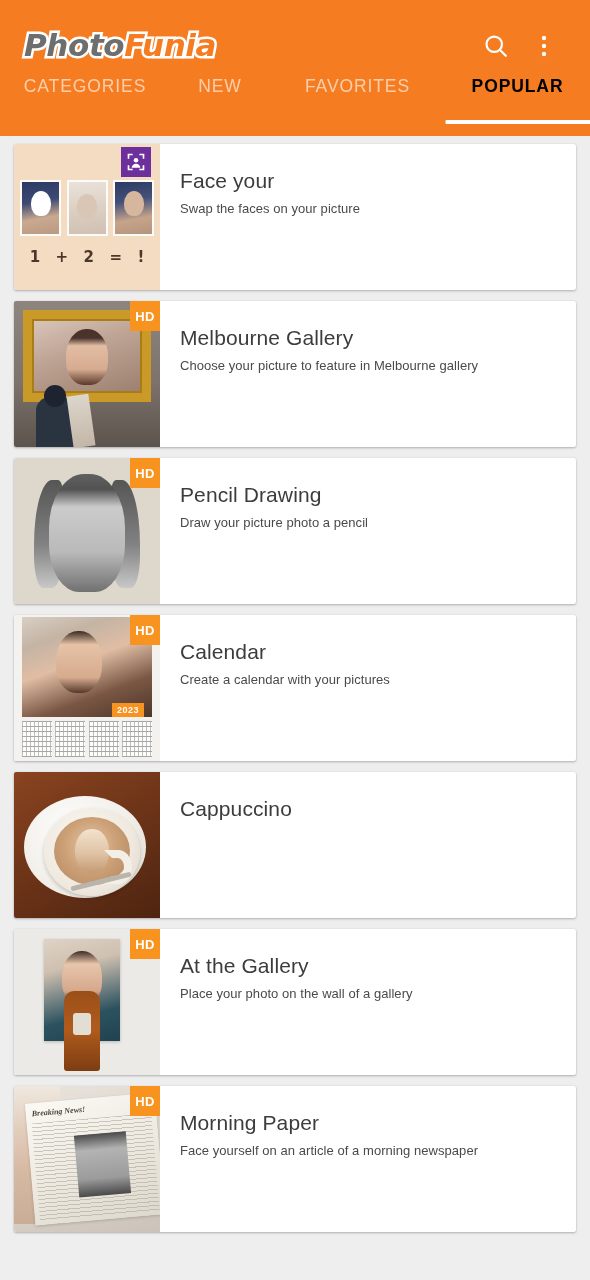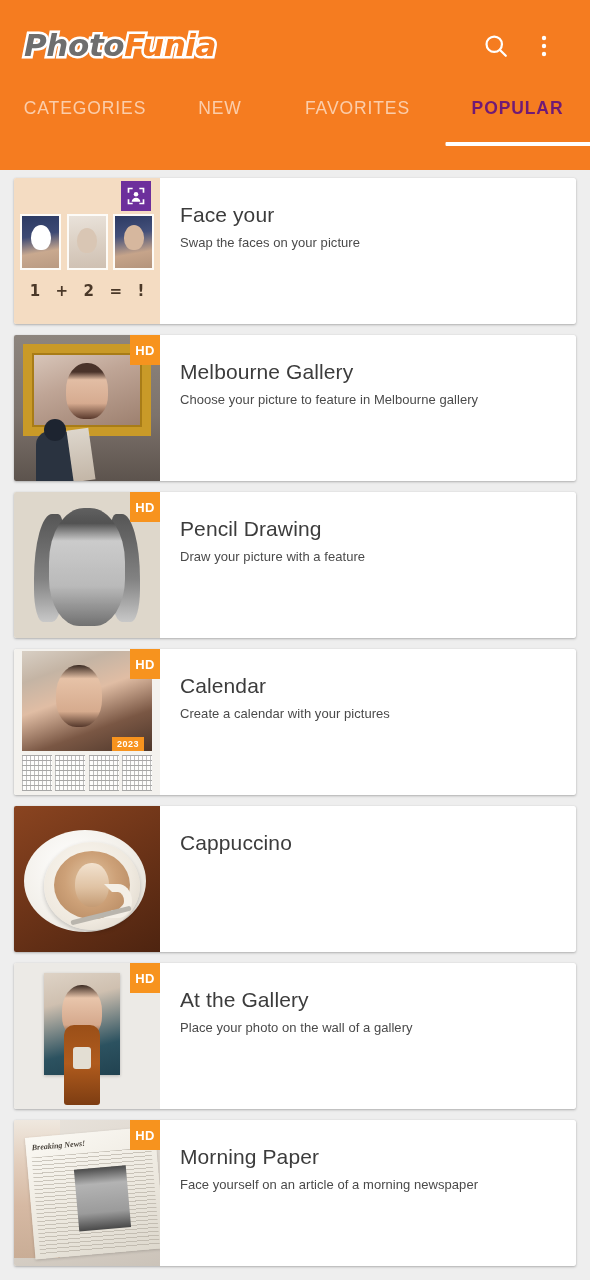--- a/index.html
+++ b/index.html
@@ -9,21 +9,21 @@
     height: 1280px;
     overflow: hidden;
     background: #eeeeee;
     font-family: "Liberation Sans", sans-serif;
     -webkit-font-smoothing: antialiased;
   }
 
   
   .appbar {
     position: relative;
-    height: 170px;
+    height: 136px;
     background: #f57c20;
     overflow: hidden;
   }
 
   .appbar-top {
     height: 92px;
     display: flex;
     align-items: center;
     padding: 0 22px 0 24px;
   }
@@ -57,39 +57,39 @@
     justify-content: center;
     flex: 0 0 auto;
   }
   .icon-btn svg { display: block; }
 
   
   .tabs {
     position: absolute;
     left: 0;
     right: 0;
-    bottom: 12px;
+    bottom: 0;
     height: 78px;
     display: flex;
     align-items: flex-end;
   }
   .tab {
     position: relative;
     height: 78px;
     display: flex;
     align-items: center;
     justify-content: center;
     font-size: 17.5px;
     letter-spacing: 0.9px;
     font-weight: 500;
     color: rgba(255,255,255,0.62);
     padding-bottom: 22px;
     white-space: nowrap;
   }
-  .tab.active { color: #701a75; font-weight: bold; }
+  .tab.active { color: #000000; font-weight: bold; }
   .tab-cat  { flex: 0 0 170px; }
   .tab-new  { flex: 0 0 100px; }
   .tab-fav  { flex: 0 0 175px; }
   .tab-pop  { flex: 0 0 145px; }
 
   .tab-indicator {
     position: absolute;
     left: 50%;
     transform: translateX(-50%);
     bottom: 12px;
@@ -601,21 +601,21 @@
 
   <div class="card">
     <div class="thumb t-pencil">
       <div class="pd-hair-l"></div>
       <div class="pd-hair-r"></div>
       <div class="pd-head"></div>
       <div class="badge-hd">HD</div>
     </div>
     <div class="card-body">
       <div class="card-title">Pencil Drawing</div>
-      <div class="card-sub">Draw your picture with a feature</div>
+      <div class="card-sub">Draw your picture photo a pencil</div>
     </div>
   </div>
 
   <div class="card">
     <div class="thumb t-calendar">
       <div class="cal-photo">
         <div class="cal-face"></div>
         <div class="cal-year">2023</div>
       </div>
       <div class="cal-grid">

